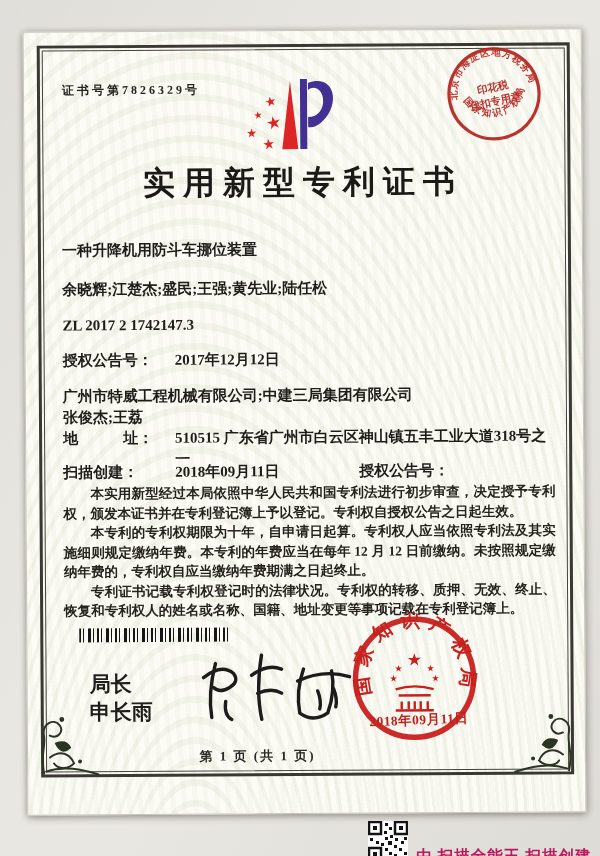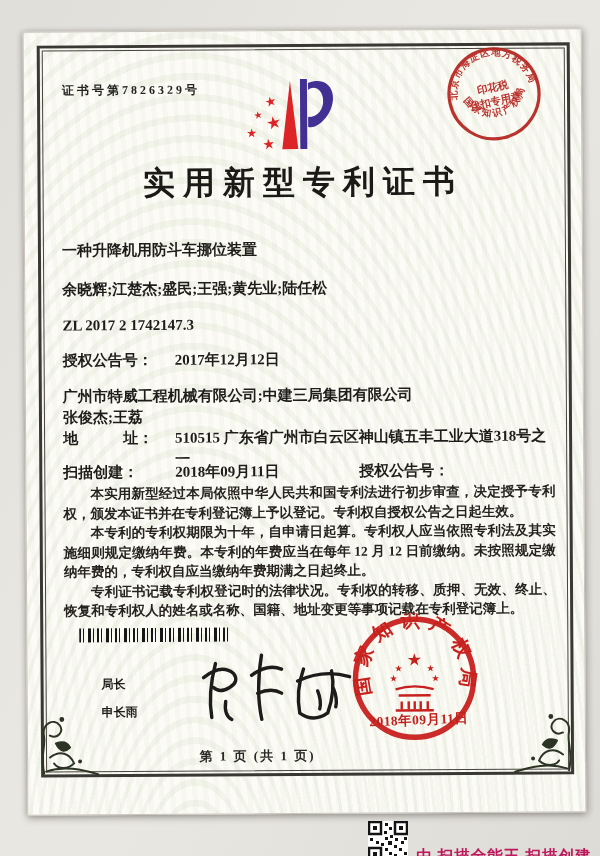--- a/index.html
+++ b/index.html
@@ -56,21 +56,21 @@
     text-align:justify;}
   .paras p{margin:0;text-indent:2em;}
 
   .barcode{position:absolute;left:52px;top:596px;width:152px;height:14px;
     background:repeating-linear-gradient(90deg,
       #161616 0 2px, transparent 2px 4px,
       #161616 4px 5px, transparent 5px 9px,
       #161616 9px 12px, transparent 12px 14px,
       #161616 14px 15px, transparent 15px 18px);}
 
-  .sig-block{position:absolute;left:74px;top:638px;font-size:12px;font-weight:700;
+  .sig-block{position:absolute;left:62px;top:638px;font-size:21px;font-weight:700;
     line-height:28px;color:#201e1b;}
   .signature{position:absolute;left:158px;top:610px;width:180px;height:88px;}
 
   .seal{position:absolute;left:322px;top:583px;width:130px;height:130px;}
   .seal-date{position:absolute;left:326px;top:681px;width:130px;text-align:center;
     font-size:13.5px;font-weight:700;color:#c0211c;letter-spacing:0.5px;
     transform:rotate(-2deg);}
 
   .footer{position:absolute;left:13px;right:11px;top:716px;text-align:center;
     transform:translateX(-50px);font-size:13px;letter-spacing:2px;font-weight:600;

